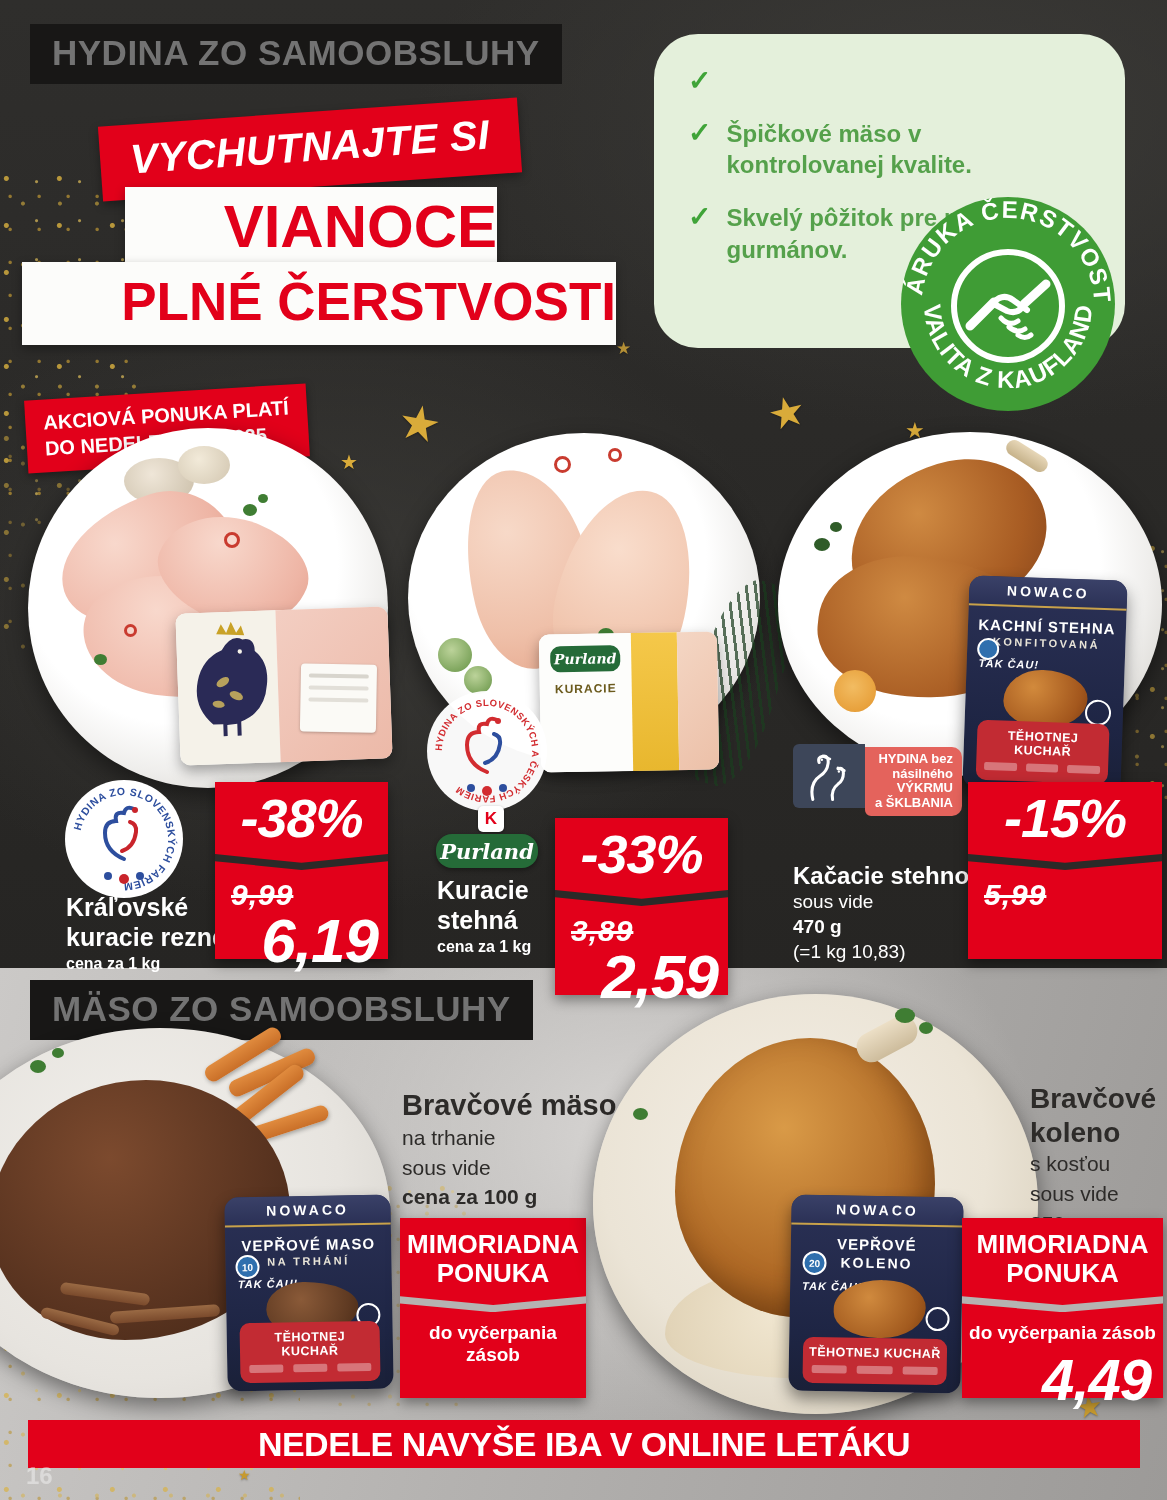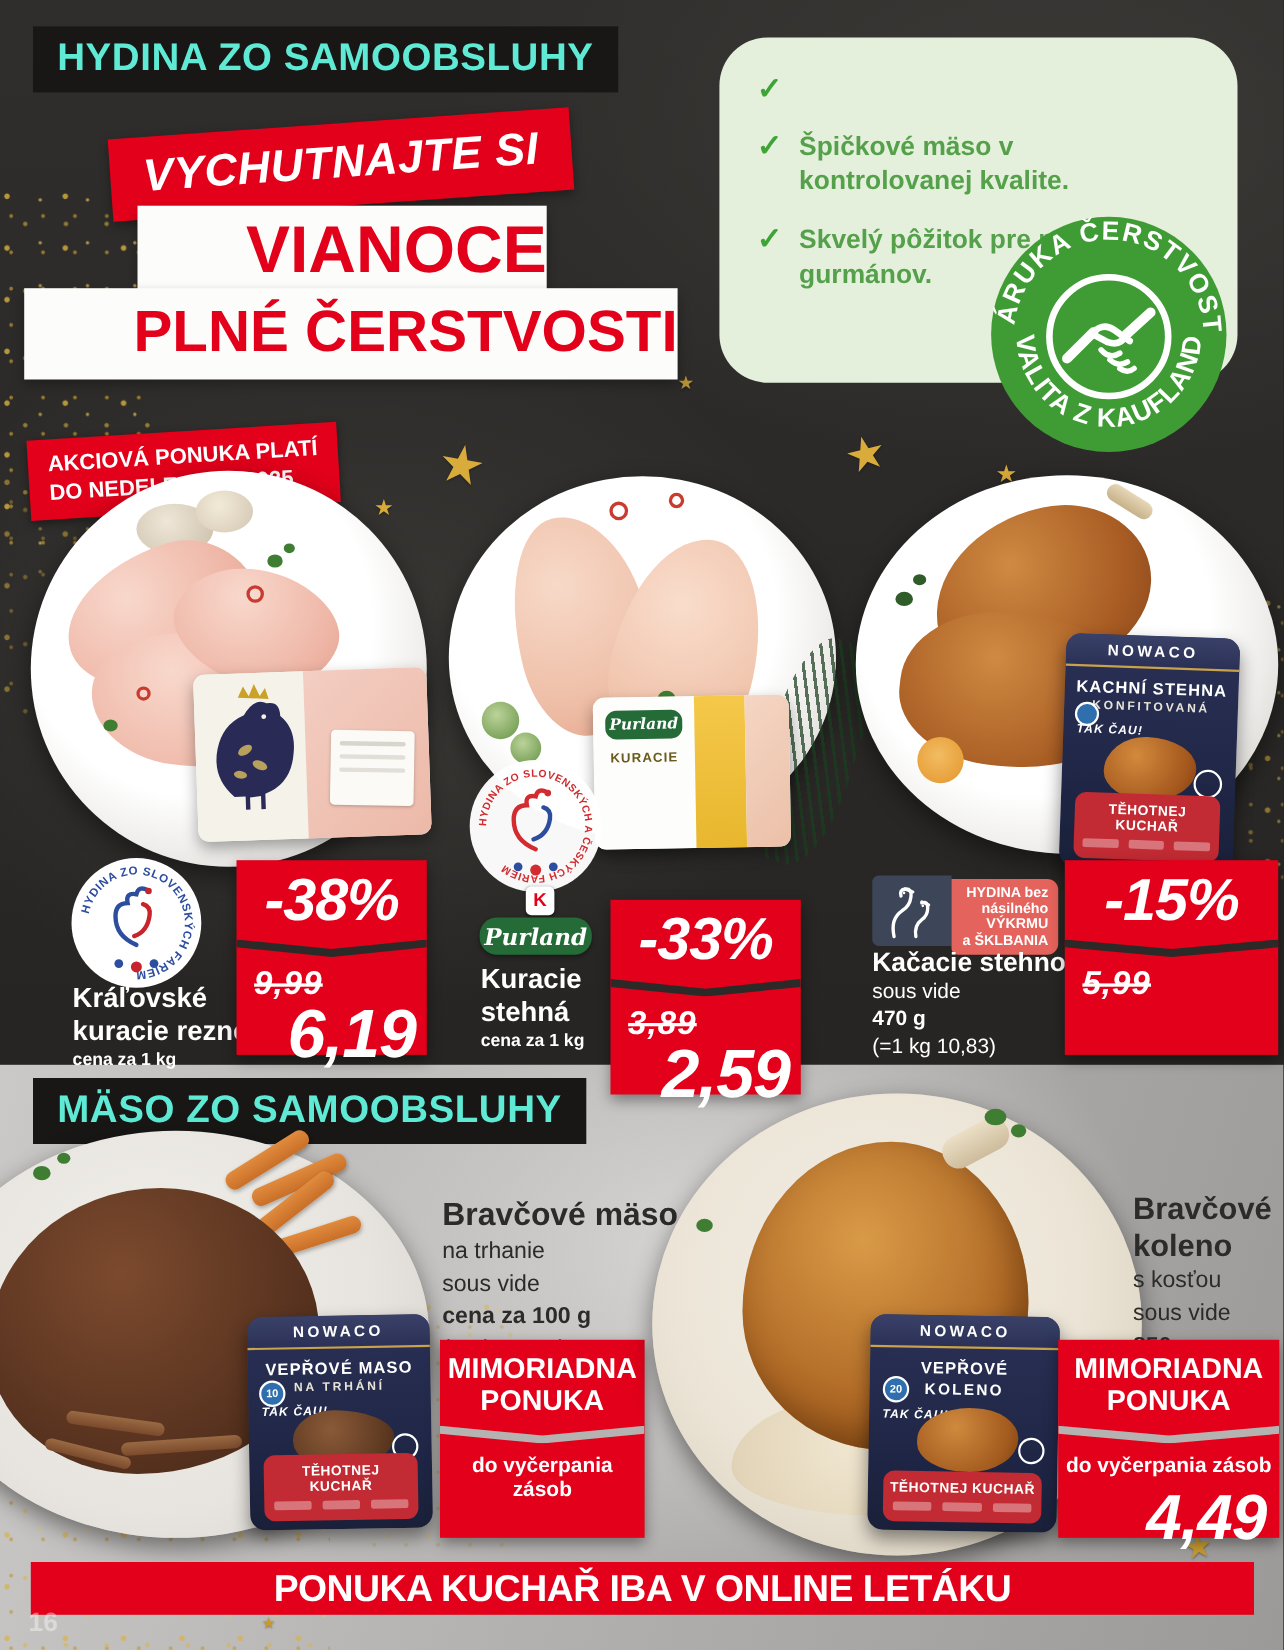--- a/index.html
+++ b/index.html
@@ -24,21 +24,21 @@
     background-image:
       radial-gradient(circle at 12% 18%, rgba(217,177,63,.95) 2px, rgba(0,0,0,0) 3px),
       radial-gradient(circle at 62% 55%, rgba(217,177,63,.70) 1.5px, rgba(0,0,0,0) 2.5px),
       radial-gradient(circle at 35% 80%, rgba(186,148,52,.85) 1.2px, rgba(0,0,0,0) 2.2px),
       radial-gradient(circle at 85% 30%, rgba(230,196,92,.8) 1px, rgba(0,0,0,0) 2px);
     background-size: 53px 47px, 37px 61px, 29px 33px, 43px 39px;
   }
   .star { position:absolute; color:#d9ab3a; line-height:1; text-shadow:0 1px 2px rgba(0,0,0,.35); }
 
   
-  .section-bar { position:absolute; background:#181716; color:#5eead4; font-weight:700;
+  .section-bar { position:absolute; background:#181716; color:#737373; font-weight:700;
     font-size:35px; letter-spacing:.5px; padding:9px 22px 11px; white-space:nowrap; }
 
   
   .hero-tag { position:absolute; left:100px; top:112px; background:#e2001a; color:#fff;
     font-style:italic; font-weight:900; font-size:41px; padding:12px 30px 16px;
     transform:rotate(-4deg); letter-spacing:.5px; box-shadow:0 4px 10px rgba(0,0,0,.35); }
   .hero-white { position:absolute; background:#fcfcfa; color:#e2001a; font-weight:900;
     text-align:right; box-shadow:0 4px 10px rgba(0,0,0,.3); }
   .hero-l1 { left:125px; top:187px; width:372px; font-size:60px; padding:5px 0 9px; }
   .hero-l2 { left:22px;  top:262px; width:594px; font-size:53px; padding:9px 0 13px; }
@@ -380,21 +380,21 @@
   </div>
   <div class="price-box" style="left:555px;top:818px;width:173px;height:177px;">
     <div class="discount">-33%</div>
     <div class="notch notch-dark">
         <i></i>
       </div>
     <div class="old-price">3,89</div>
     <div class="new-price">2,59</div>
   </div>
 
-  <div class="welfare" style="left:793px;top:796px;">
+  <div class="welfare" style="left:793px;top:744px;">
     <div class="duckbox">
       <svg width="58" height="54" viewBox="0 0 64 60" fill="none" stroke="#ffffff" stroke-linecap="round">
         <path d="M14 56 Q10 38 22 30 Q30 25 31 16 Q32 7 25 8 Q19 9 21 15" stroke-width="3.4"></path>
         <path d="M25 8 L33 11" stroke-width="3"></path>
         <circle cx="24" cy="12" r="1.4" fill="#fff" stroke="none"></circle>
         <path d="M36 56 Q34 45 42 39 Q48 35 48 27 Q48 20 42 22" stroke-width="3.4"></path>
         <path d="M42 21 L49 24" stroke-width="3"></path>
         <circle cx="43" cy="25" r="1.3" fill="#fff" stroke="none"></circle>
       </svg>
     </div>
@@ -516,16 +516,16 @@
       <div>MIMORIADNA</div>
       <div>PONUKA</div>
     </div>
     <div class="notch notch-light" style="margin-top:8px;">
         <i></i>
       </div>
     <div class="offer-avail">do vyčerpania zásob</div>
     <div class="offer-price">4,49</div>
   </div>
 
-  <div class="banner">PONUKA KUCHAŘ IBA V ONLINE LETÁKU</div>
+  <div class="banner">NEDELE NAVYŠE IBA V ONLINE LETÁKU</div>
   <div class="pagenum">16</div>
 
 </div>
 
 </body></html>

